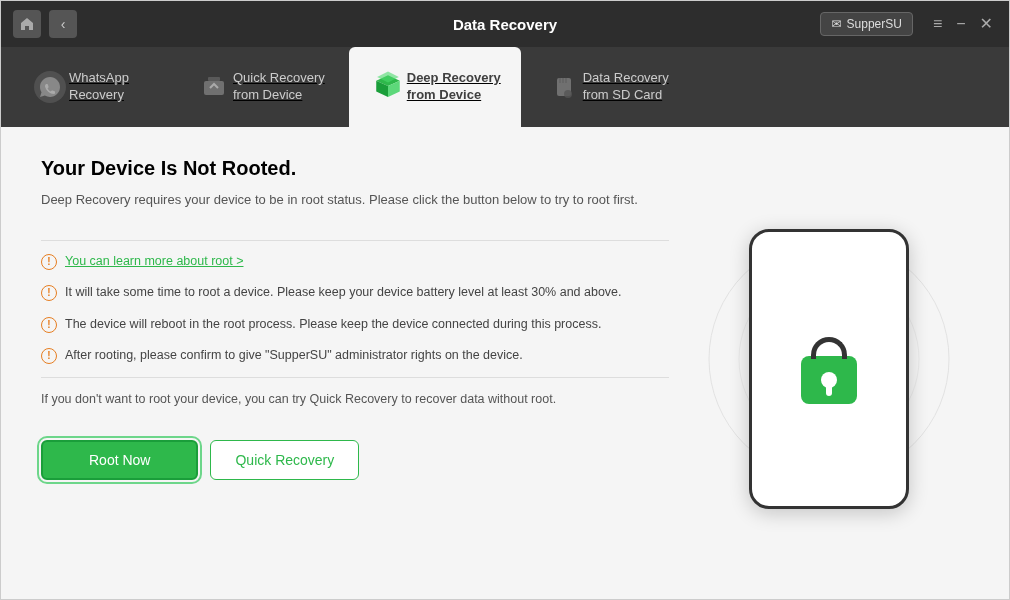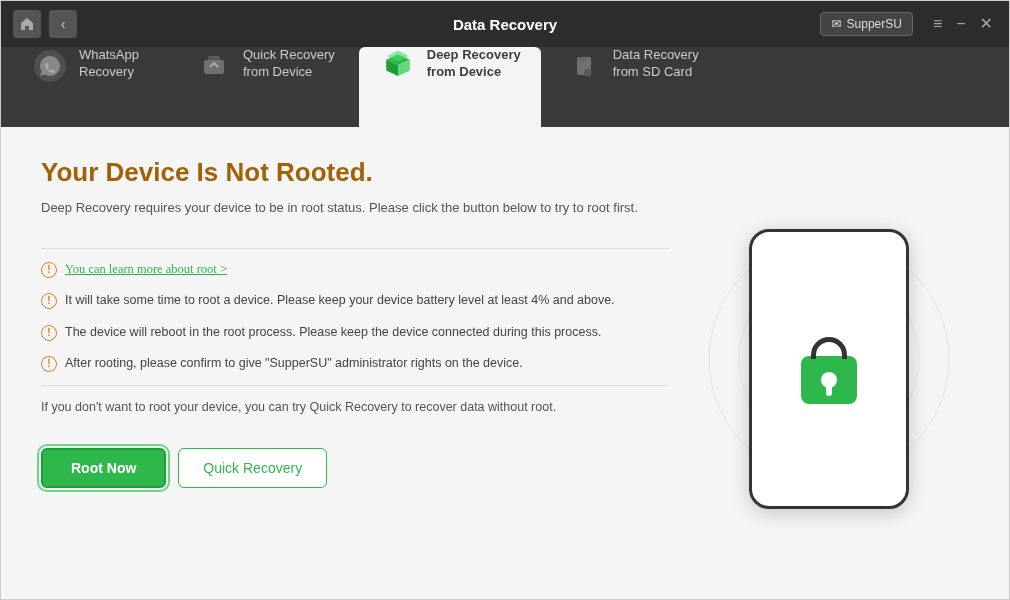--- a/index.html
+++ b/index.html
@@ -78,25 +78,26 @@
     .nav-tabs {
       background: #3a3a3a;
       height: 80px;
       display: flex;
       align-items: stretch;
       padding: 0 10px;
       gap: 4px;
     }
     .nav-tab {
       display: flex;
-      gap: 10px;
+      align-items: center;
       padding: 0 20px;
       cursor: pointer;
       border-radius: 6px 6px 0 0;
       min-width: 160px;
+      text-decoration: underline;
     }
     .nav-tab.active {
       background: #f5f5f5;
     }
     .nav-tab-icon {
       width: 38px; height: 38px;
       display: flex; align-items: center; justify-content: center;
     }
     .nav-tab-text {
       font-size: 13px;
@@ -172,23 +173,23 @@
       content: '';
       position: absolute;
       width: 6px; height: 10px;
       background: #fff;
       bottom: -8px; left: 5px;
       border-radius: 0 0 3px 3px;
     }
 
     
     .page-heading {
-      font-size: 26px;
+      font-size: 20px;
       font-weight: 700;
-      color: #a16207;
+      color: #000000;
       margin-bottom: 10px;
     }
     .page-desc {
       font-size: 13px;
       color: #555;
       line-height: 1.5;
       margin-bottom: 30px;
     }
     .divider {
       border: none;
@@ -219,40 +220,39 @@
       color: #e67e22;
       font-size: 10px;
       font-weight: 700;
       margin-top: 1px;
     }
     .link-text {
       color: #2eb84b;
       text-decoration: underline;
       cursor: pointer;
       font-size: 12.5px;
-      font-family: Liberation Serif, serif;
     }
     .footer-text {
       font-size: 12.5px;
       color: #555;
       line-height: 1.5;
       margin-bottom: 32px;
     }
     .button-row {
       display: flex;
       gap: 12px;
     }
     .btn-root {
       background: #2eb84b;
       color: #fff;
       border: 2px solid #1a9e3a;
       border-radius: 6px;
-      padding: 10px 28px;
+      padding: 10px 46px;
       font-size: 14px;
-      font-weight: 700;
+      font-weight: 400;
       cursor: pointer;
       outline: 2px solid #6dd68a;
       outline-offset: 2px;
     }
     .btn-quick {
       background: #fff;
       color: #2eb84b;
       border: 1.5px solid #2eb84b;
       border-radius: 6px;
       padding: 10px 24px;
@@ -352,21 +352,21 @@
 
       <li class="warning-item">
         <span class="warning-icon">!</span>
         <div>
           <div><a class="link-text">You can learn more about root &gt;</a></div>
         </div>
       </li>
 
       <li class="warning-item">
         <span class="warning-icon">!</span>
-        <div>It will take some time to root a device. Please keep your device battery level at least 4% and above.</div>
+        <div>It will take some time to root a device. Please keep your device battery level at least 30% and above.</div>
       </li>
 
       <li class="warning-item">
         <span class="warning-icon">!</span>
         <div>The device will reboot in the root process. Please keep the device connected during this process.</div>
       </li>
 
       <li class="warning-item">
         <span class="warning-icon">!</span>
         <div>After rooting, please confirm to give "SupperSU" administrator rights on the device.</div>

